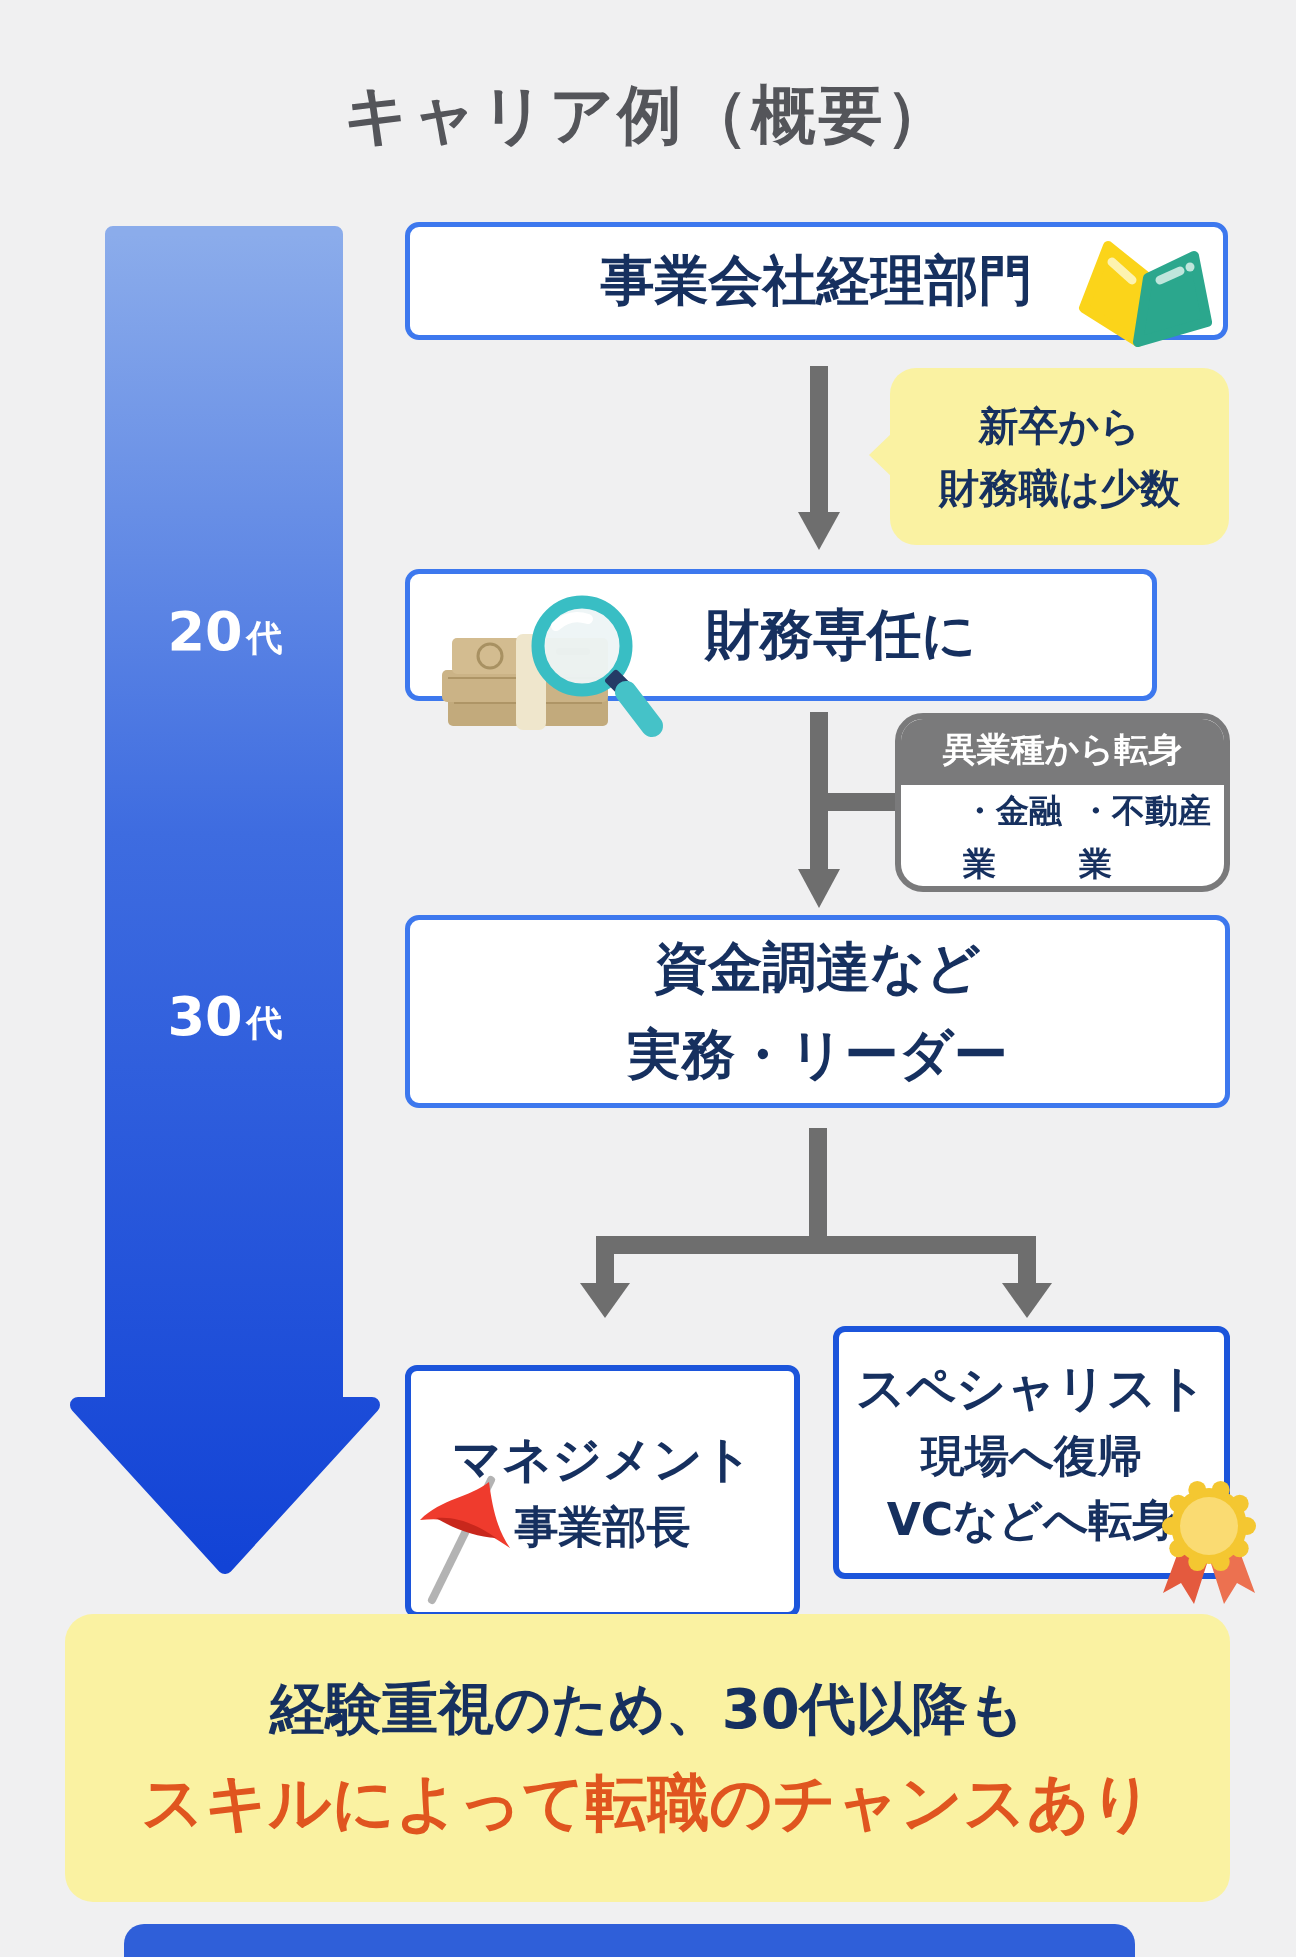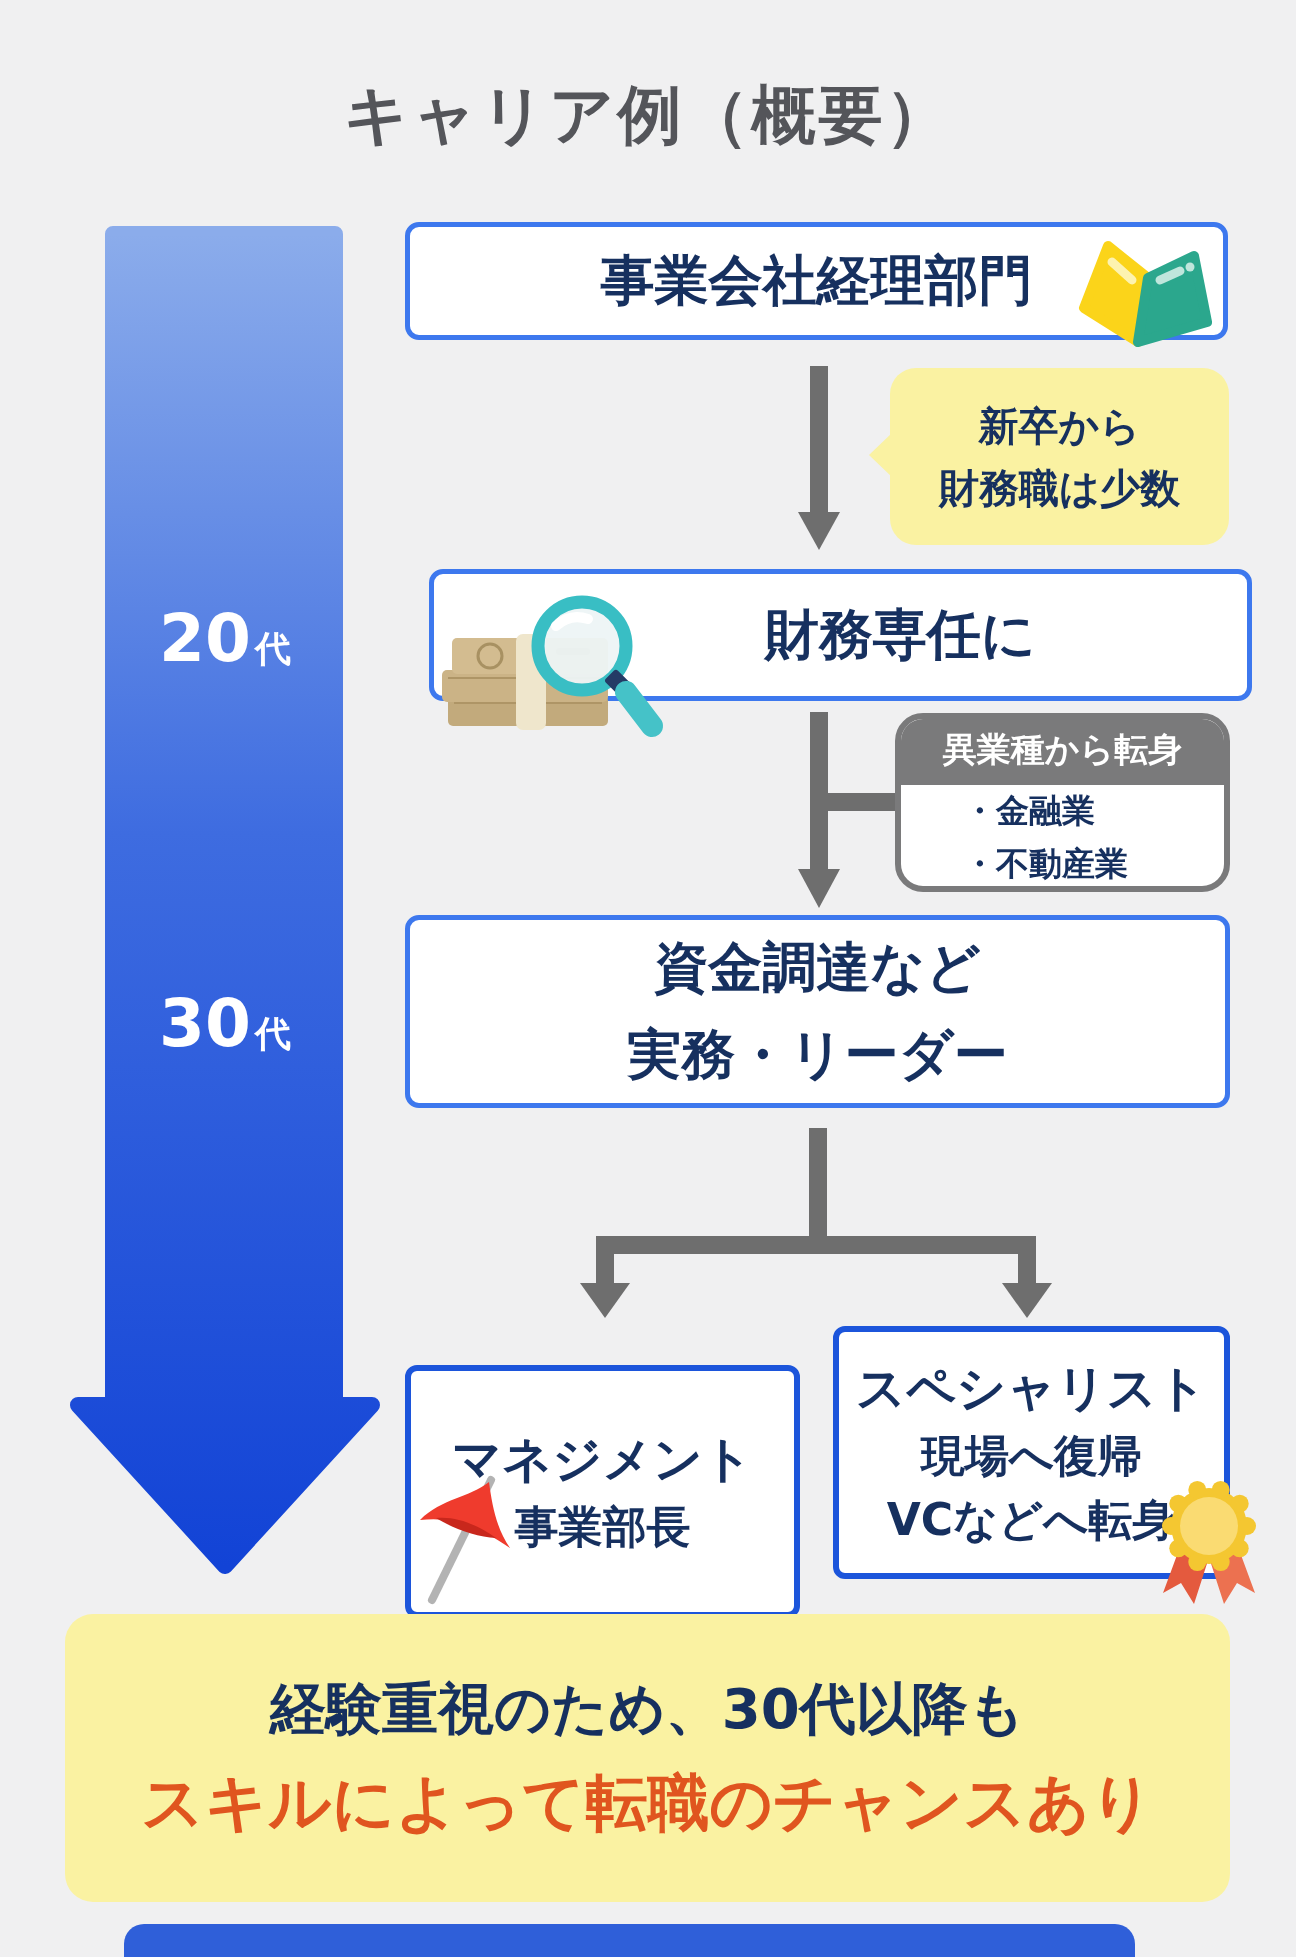--- a/index.html
+++ b/index.html
@@ -34,36 +34,36 @@
     font-size:64px;font-weight:bold;
     color:var(--title-gray);
     letter-spacing:3px;
   }
   
   .timeline-arrow{position:absolute;left:70px;top:224px;width:310px;height:1352px;}
   .age-label{
     position:absolute;left:70px;width:310px;text-align:center;
     color:#fff;font-weight:bold;
   }
-  .age-label .num{font-size:66px;}
+  .age-label .num{font-size:54px;}
   .age-label .suffix{font-size:36px;margin-left:4px;}
   .age-20{top:600px;}
   .age-30{top:985px;}
   
   .fbox{
     position:absolute;
     background:#fff;
     border:5px solid var(--box-border-blue);
     border-radius:14px;
     display:flex;align-items:center;justify-content:center;
     color:var(--navy-text);font-weight:bold;
     text-align:center;
   }
   .box1{left:405px;top:222px;width:823px;height:118px;font-size:54px;}
-  .box2{left:429px;top:569px;width:823px;height:132px;font-size:54px;padding-left:120px;}
+  .box2{left:405px;top:569px;width:752px;height:132px;font-size:54px;padding-left:120px;}
   .box3{left:405px;top:915px;width:825px;height:193px;font-size:54px;flex-direction:column;line-height:1.6;}
   .branch-box{
     border:6px solid var(--box-border-deep-blue);
     border-radius:12px;
     flex-direction:column;justify-content:center;
     line-height:1.45;
   }
   .branch-left{left:405px;top:1326px;width:395px;height:253px;margin-top:39px;}
   .branch-right{left:833px;top:1326px;width:397px;height:253px;}
   .branch-box .b-title{font-size:49px;}
@@ -91,21 +91,21 @@
     border-radius:28px;
     overflow:hidden;
     display:flex;flex-direction:column;
   }
   .side-card-header{
     background:var(--card-gray);color:#fff;
     text-align:center;font-size:34px;font-weight:bold;
     padding:8px 0 12px;
   }
   .side-card-body{
-    flex:1;display:flex;flex-direction:column;justify-content:center;
+    flex:1;display:flex;flex-direction:row;justify-content:center;
     padding-left:62px;
     color:var(--navy-text);font-size:33px;font-weight:bold;line-height:1.6;
   }
   
   .footer{
     position:absolute;left:65px;top:1614px;width:1165px;height:288px;
     background:var(--highlight-yellow);
     border-radius:28px;
     display:flex;flex-direction:column;align-items:center;justify-content:center;
     gap:13px;font-weight:bold;text-align:center;

